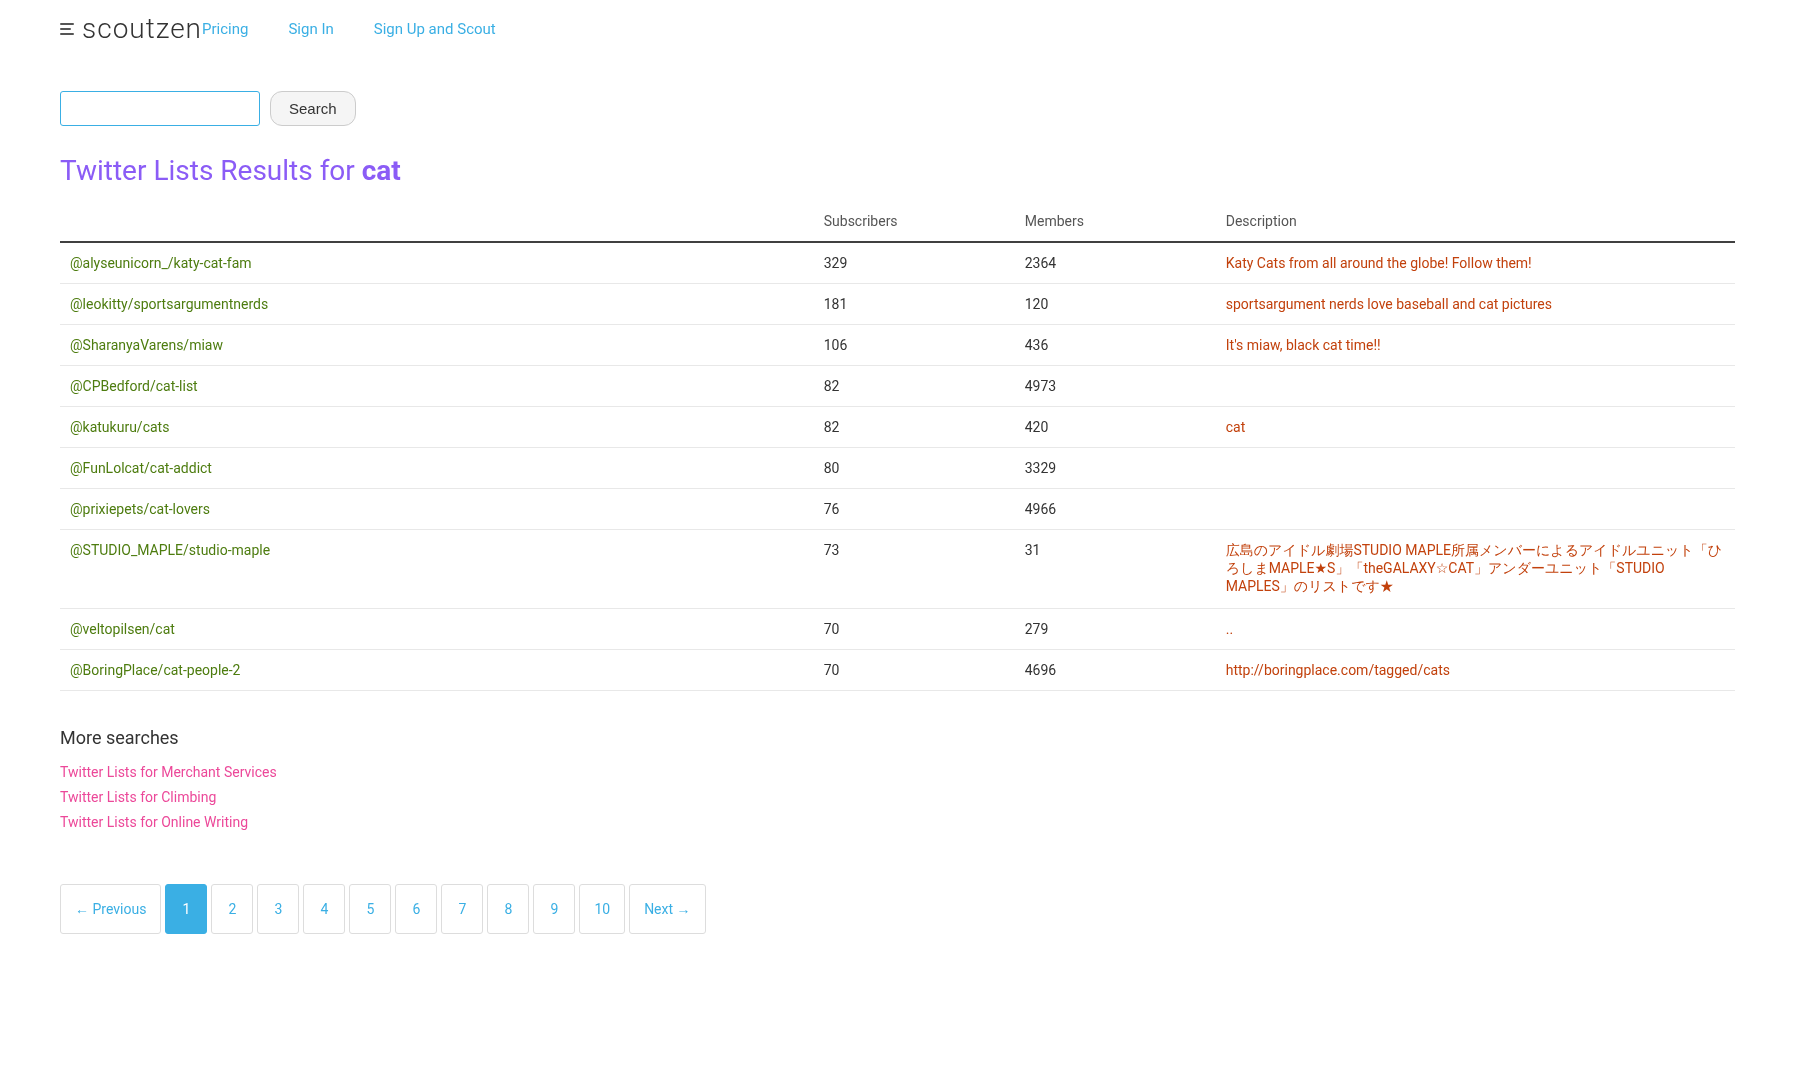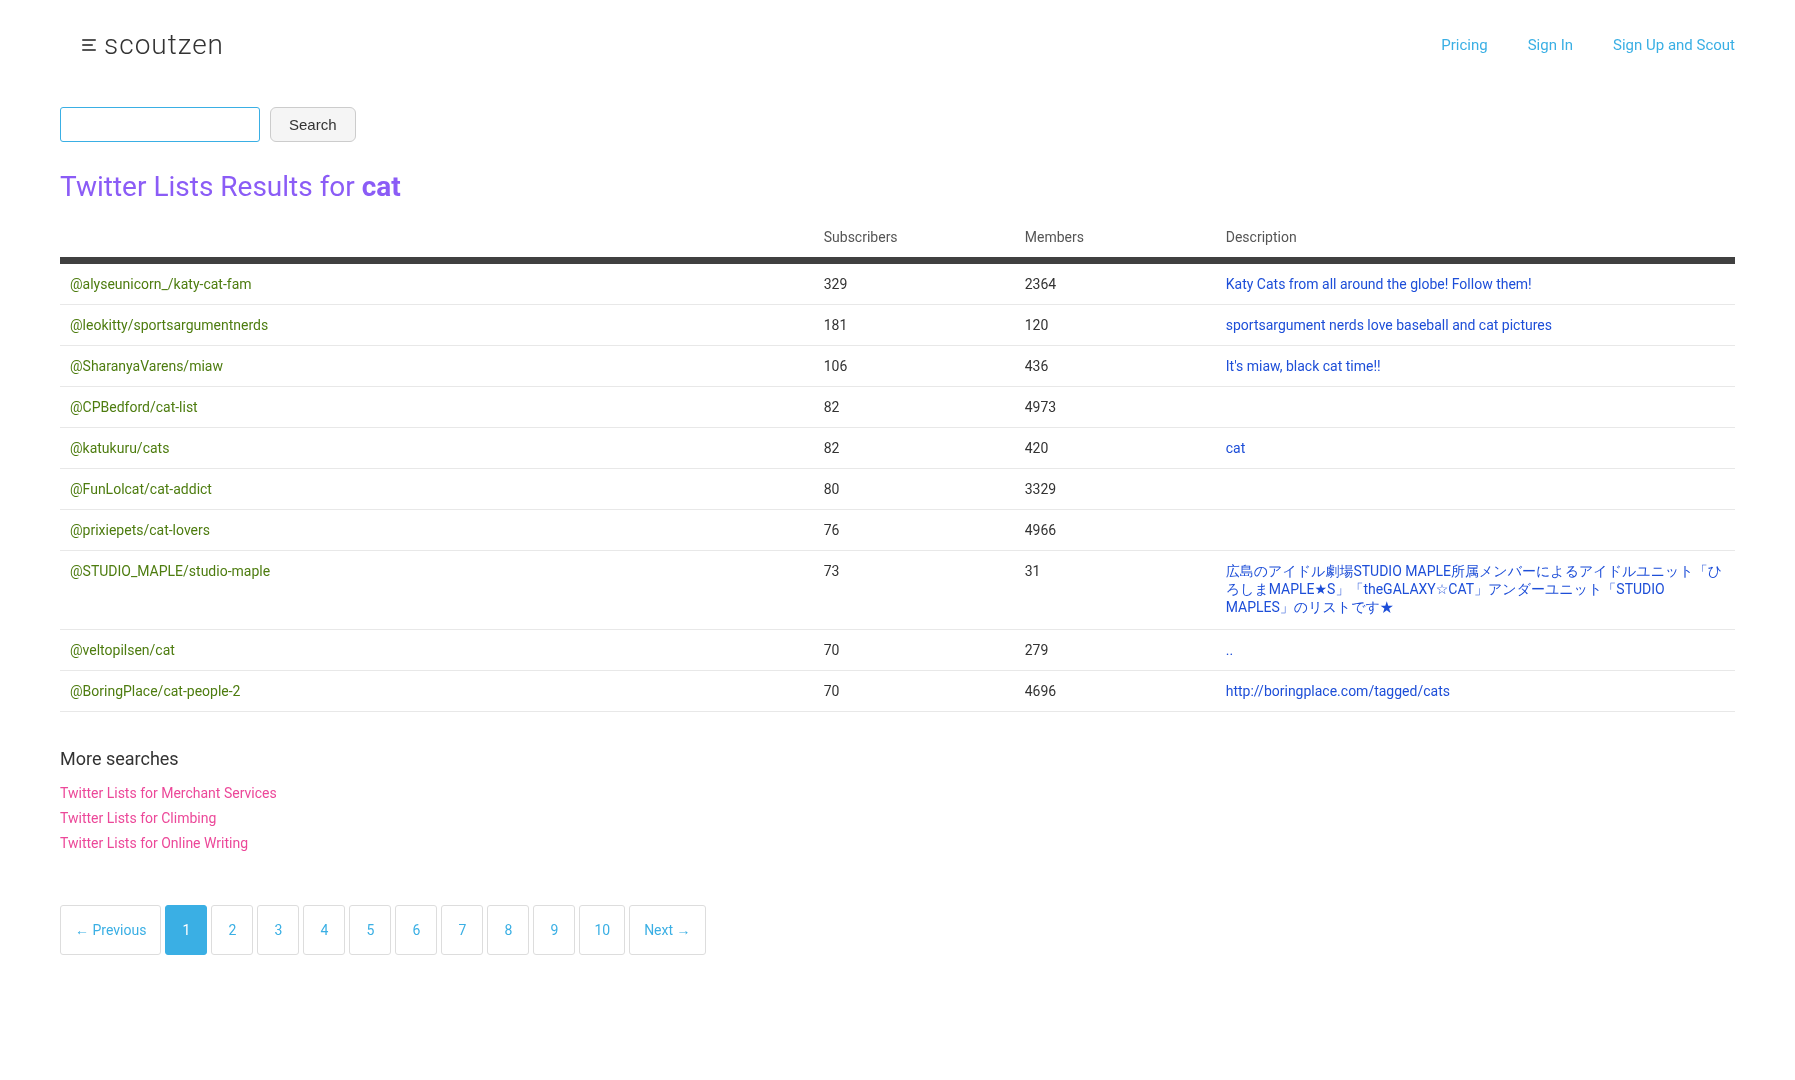--- a/index.html
+++ b/index.html
@@ -12,24 +12,22 @@
       font-size: 15px;
       color: #333;
       background: #fff;
       width: 1795px;
       min-height: 1080px;
     }
     
     .nav {
       display: flex;
       align-items: center;
-      justify-content: space-between;
-      padding: 28px 60px 18px 60px;
+      padding: 12px 60px 18px 60px;
       border-bottom: none;
-      margin-left: 22px;
     }
     .nav-logo {
       font-size: 28px;
       font-weight: 300;
       color: #333;
       letter-spacing: 1px;
       display: flex;
       align-items: center;
       gap: 4px;
     }
@@ -71,21 +69,21 @@
       border-radius: 3px;
       padding: 8px 12px;
       font-size: 15px;
       width: 200px;
       outline: none;
       color: #333;
     }
     .search-button {
       background: #f5f5f5;
       border: 1px solid #ccc;
-      border-radius: 6px;
+      border-radius: 12px;
       padding: 8px 18px;
       font-size: 15px;
       cursor: pointer;
       color: #333;
     }
     
     .results-heading {
       padding: 28px 60px 18px 60px;
       font-size: 28px;
       font-weight: 400;
@@ -99,37 +97,37 @@
       width: calc(100% - 120px);
       margin: 0 60px;
       border-collapse: collapse;
     }
     .results-table th {
       text-align: left;
       font-weight: 400;
       color: #555;
       font-size: 14px;
       padding: 8px 10px 12px 10px;
-      border-bottom: 7px solid #404040;
+      border-bottom: 2px solid #404040;
     }
     .results-table td {
       padding: 12px 10px;
       border-bottom: 1px solid #e8e8e8;
       vertical-align: top;
       font-size: 14px;
     }
     .results-table td.list-link a {
       color: #4d7c0f;
       text-decoration: none;
     }
     .results-table td.num {
       color: #333;
     }
     .results-table td.desc {
-      color: #1d4ed8;
+      color: #c2410c;
       max-width: 500px;
     }
     .col-name { width: 45%; }
     .col-subs { width: 12%; }
     .col-members { width: 12%; }
     .col-desc { width: 31%; }
     
     .more-searches {
       padding: 36px 60px 20px 60px;
     }

